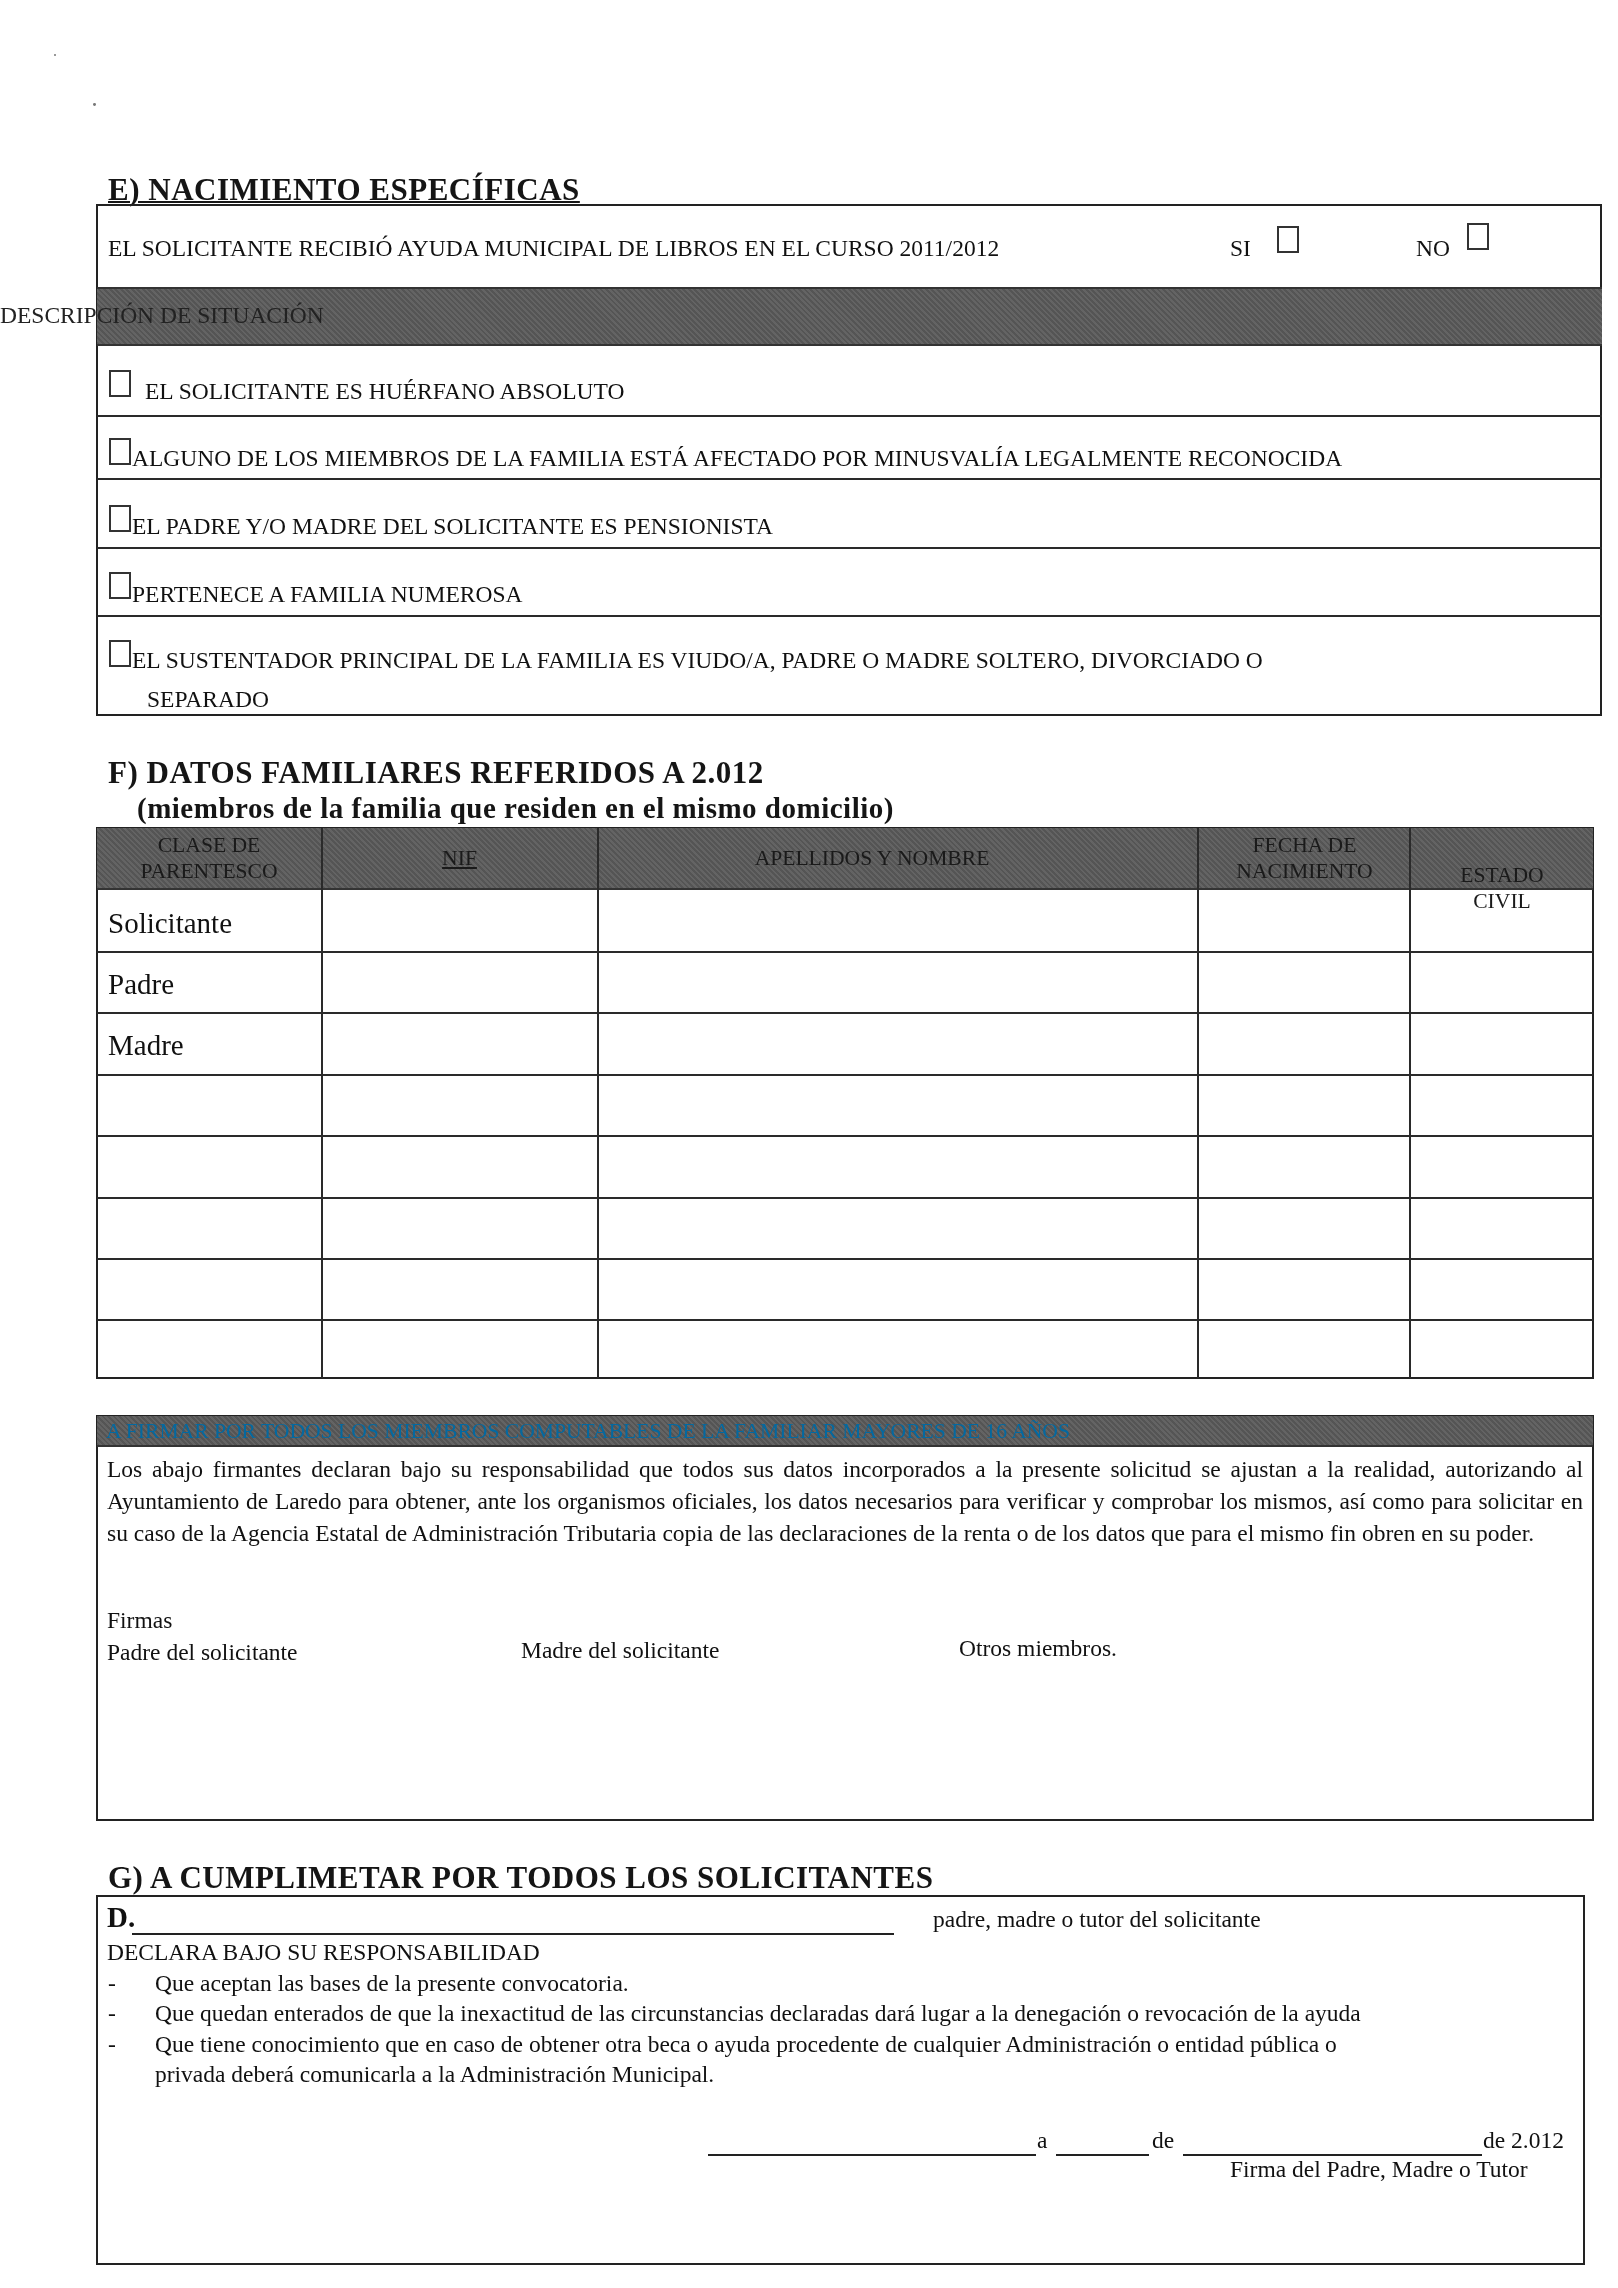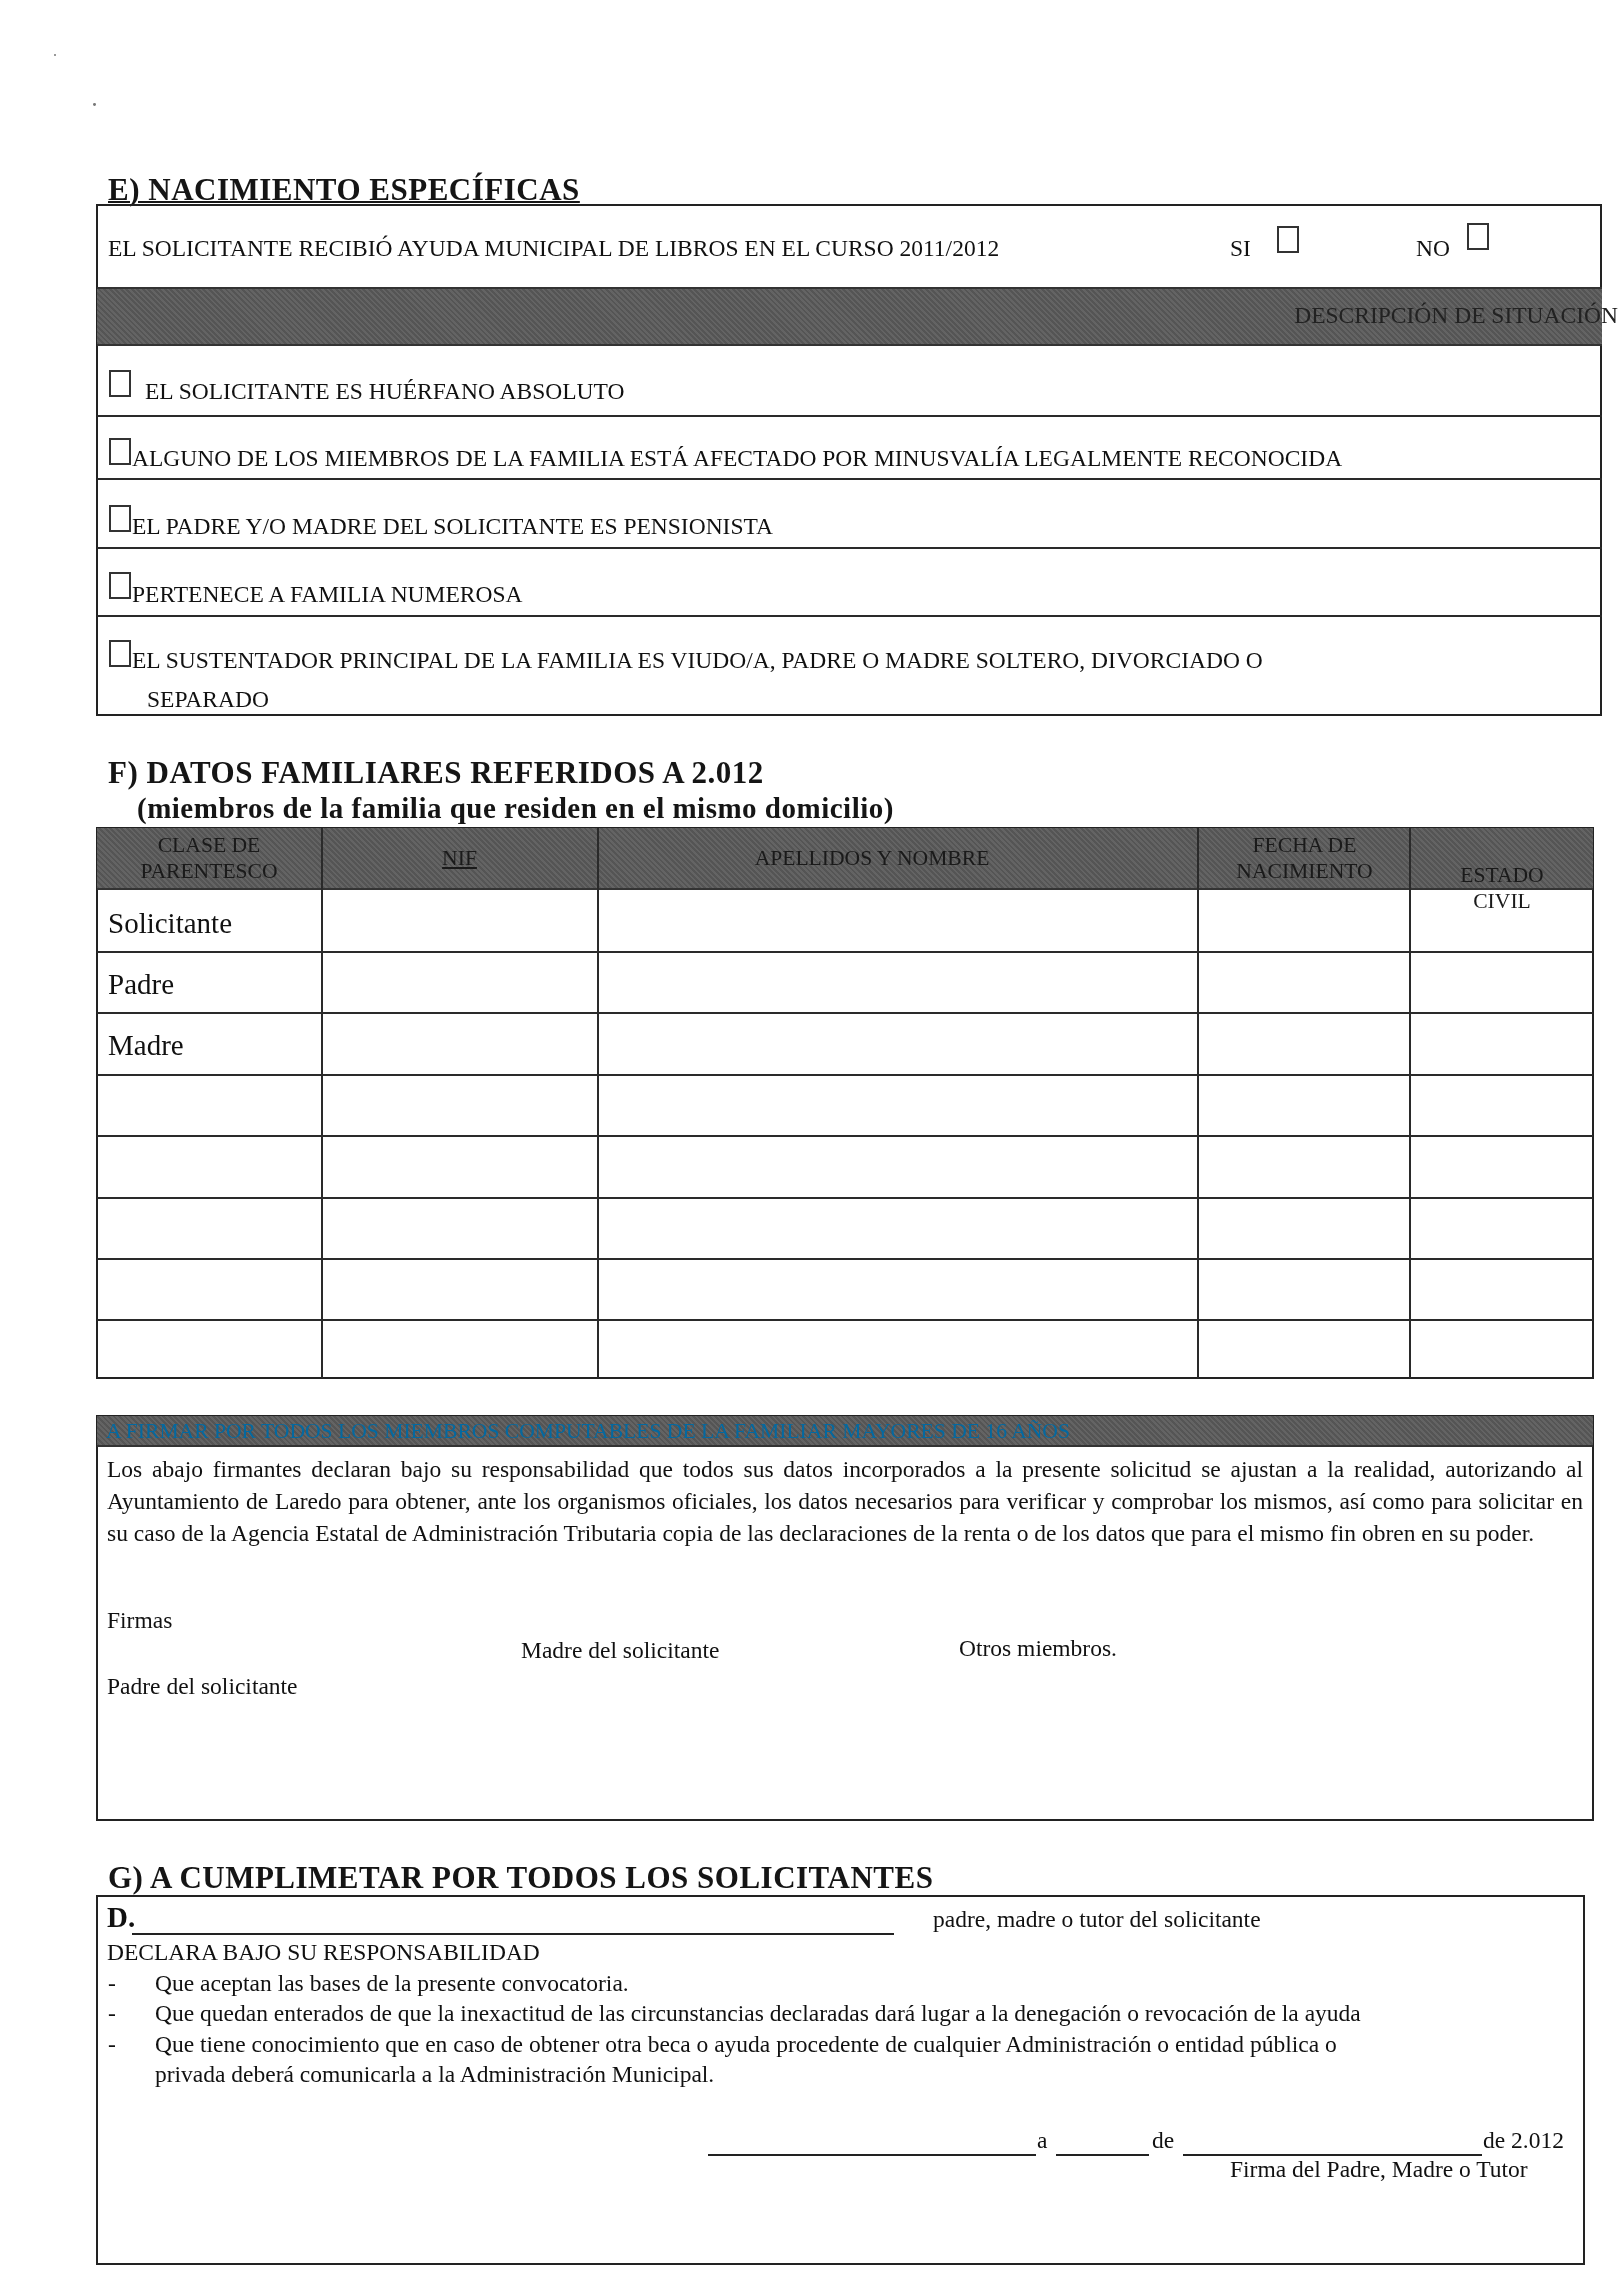--- a/index.html
+++ b/index.html
@@ -31,21 +31,21 @@
 
 <div class="box" style="left:96px;top:204px;width:1506px;height:512px;"></div>
 
 <div class="txt" style="left:108px;top:235px;">EL SOLICITANTE RECIBIÓ AYUDA MUNICIPAL  DE LIBROS EN EL CURSO 2011/2012</div>
 <div class="txt" style="left:1230px;top:235px;">SI</div>
 <div class="cb" style="left:1277px;top:226px;"></div>
 <div class="txt" style="left:1416px;top:235px;">NO</div>
 <div class="cb" style="left:1467px;top:223px;"></div>
 
 <div class="gray" style="left:97px;top:287px;width:1505px;height:59px;border-top:2px solid #333;border-bottom:2px solid #333;box-sizing:border-box;"></div>
-<div class="txt" style="left:0;width:1618px;text-align:right;top:302px;color:#222;">DESCRIPCIÓN DE SITUACIÓN</div>
+<div class="txt" style="left:0;width:1618px;text-align:left;top:302px;color:#222;">DESCRIPCIÓN DE SITUACIÓN</div>
 
 <div class="cb" style="left:109px;top:370px;"></div>
 <div class="txt" style="left:145px;top:378px;">EL SOLICITANTE ES HUÉRFANO ABSOLUTO</div>
 <div class="hline" style="left:97px;top:415px;width:1505px;"></div>
 
 <div class="cb" style="left:109px;top:438px;"></div>
 <div class="txt" style="left:132px;top:445px;">ALGUNO DE LOS MIEMBROS DE LA FAMILIA ESTÁ AFECTADO POR MINUSVALÍA LEGALMENTE RECONOCIDA</div>
 <div class="hline" style="left:97px;top:478px;width:1505px;"></div>
 
 <div class="cb" style="left:109px;top:505px;"></div>
@@ -142,21 +142,21 @@
     <div class="abs" style="left: 1411px; top: 1318px; width: 179px; height: 58px; font-size: 25.5px; padding: 13.7px 7.8px 0px; box-sizing: border-box;"></div>
   </div>
 
 <div class="box" style="left:96px;top:1415px;width:1498px;height:406px;"></div>
 <div class="gray" style="left:97px;top:1416px;width:1496px;height:31px;border-bottom:2px solid #333;box-sizing:border-box;"></div>
 <div class="txt" style="left:106px;top:1419px;font-size:21.6px;color:#0369a1;">A FIRMAR POR TODOS LOS MIEMBROS COMPUTABLES DE LA FAMILIAR MAYORES DE 16 AÑOS</div>
 
 <div class="para" style="left:107px;top:1453px;width:1476px;white-space:normal;">Los abajo firmantes declaran bajo su responsabilidad que todos sus datos incorporados a la presente solicitud se ajustan a la realidad, autorizando al Ayuntamiento de Laredo para obtener, ante los organismos oficiales,  los datos necesarios para verificar y comprobar los mismos, así como para solicitar en su caso de la Agencia Estatal de Administración Tributaria copia de las declaraciones de la renta o de los datos que para el mismo fin obren en su poder.</div>
 
 <div class="txt" style="left:107px;top:1607px;">Firmas</div>
-<div class="txt" style="left:107px;top:1673px;">Padre del solicitante</div>
+<div class="txt" style="left:107px;top:1639px;">Padre del solicitante</div>
 <div class="txt" style="left:521px;top:1637px;">Madre del solicitante</div>
 <div class="txt" style="left:959px;top:1635px;">Otros miembros.</div>
 <div class="abs" style="left:103px;top:1671px;width:392px;height:142px;"></div>
 <div class="abs" style="left:515px;top:1671px;width:412px;height:142px;"></div>
 <div class="abs" style="left:951px;top:1671px;width:637px;height:142px;"></div>
 
 <div class="sec-title" style="left:108px;top:1860px;">G) A CUMPLIMETAR POR TODOS LOS SOLICITANTES</div>
 <div class="box" style="left:96px;top:1895px;width:1489px;height:370px;"></div>
 
 <div class="txt" style="left:107px;top:1901px;font-weight:bold;font-size:29px;">D.</div>

